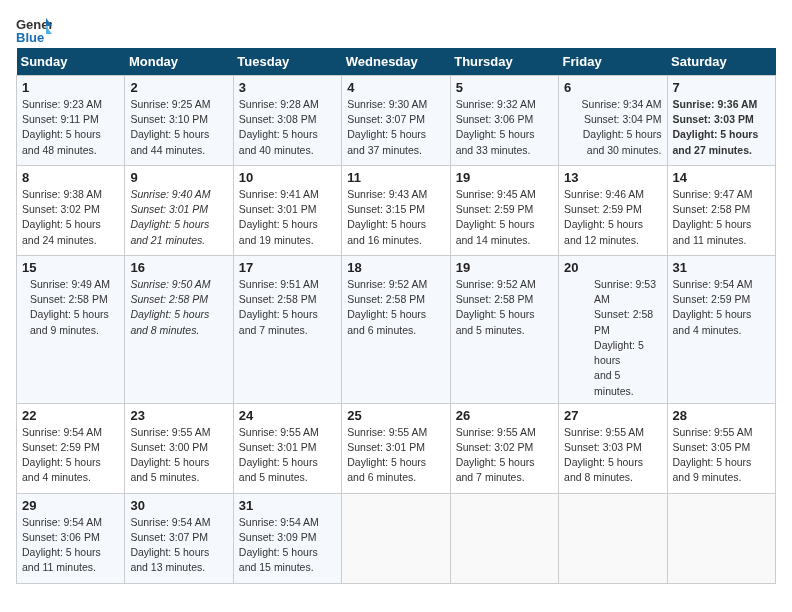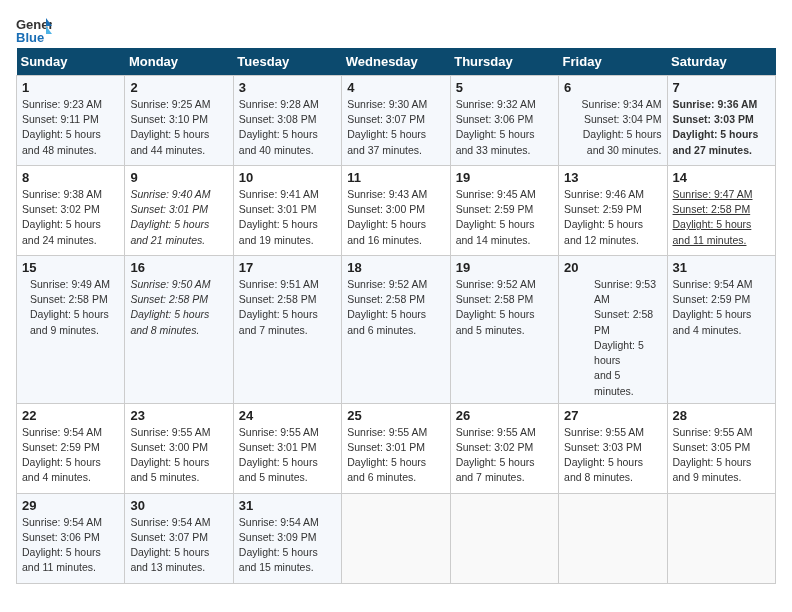--- a/index.html
+++ b/index.html
@@ -175,41 +175,41 @@
         <td>
           <span class="day-num">10</span>
           <div class="day-info" style="white-space: pre-line;">Sunrise: 9:41 AM
 Sunset: 3:01 PM
 Daylight: 5 hours
 and 19 minutes.</div>
         </td>
         <td>
           <span class="day-num">11</span>
           <div class="day-info" style="white-space: pre-line;">Sunrise: 9:43 AM
-Sunset: 3:00 PM
+Sunset: 3:15 PM
 Daylight: 5 hours
 and 16 minutes.</div>
         </td>
         <td>
           <span class="day-num">19</span>
           <div class="day-info" style="white-space: pre-line;">Sunrise: 9:45 AM
 Sunset: 2:59 PM
 Daylight: 5 hours
 and 14 minutes.</div>
         </td>
         <td>
           <span class="day-num">13</span>
           <div class="day-info" style="white-space: pre-line;">Sunrise: 9:46 AM
 Sunset: 2:59 PM
 Daylight: 5 hours
 and 12 minutes.</div>
         </td>
         <td>
           <span class="day-num">14</span>
-          <div class="day-info" style="white-space: pre-line; text-decoration: underline;">Sunrise: 9:47 AM
+          <div class="day-info" style="white-space: pre-line;">Sunrise: 9:47 AM
 Sunset: 2:58 PM
 Daylight: 5 hours
 and 11 minutes.</div>
         </td>
       </tr>
       <tr>
         <td>
           <span class="day-num">15</span>
           <div class="day-info" style="white-space: pre-line; margin-left: 8px;">Sunrise: 9:49 AM
 Sunset: 2:58 PM

